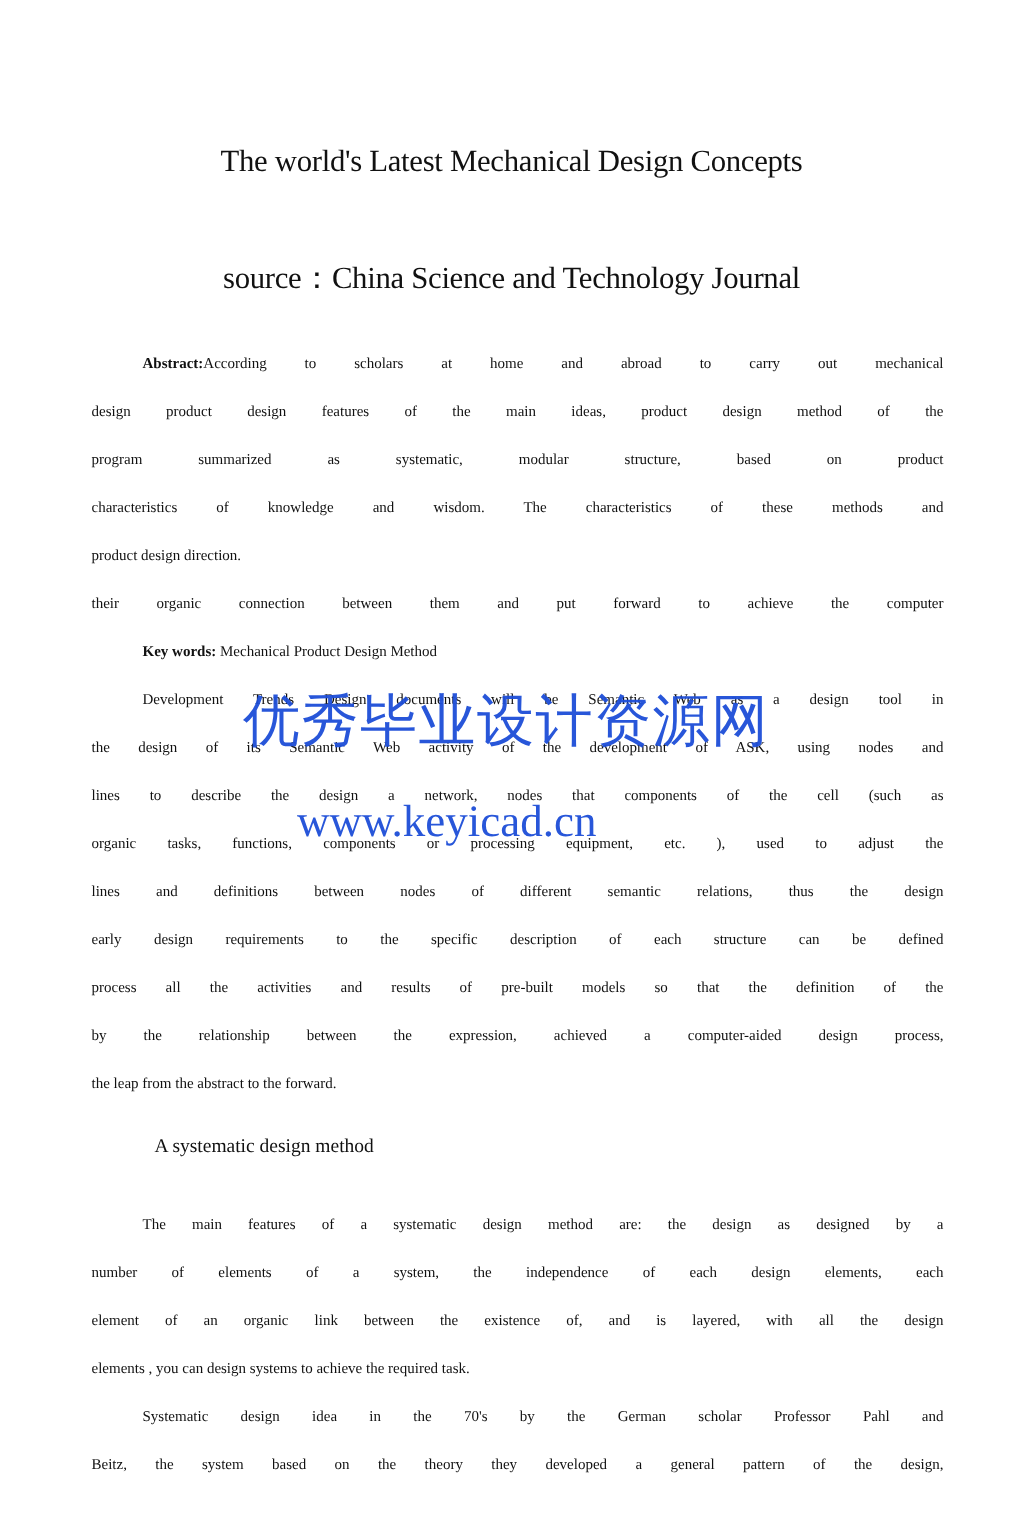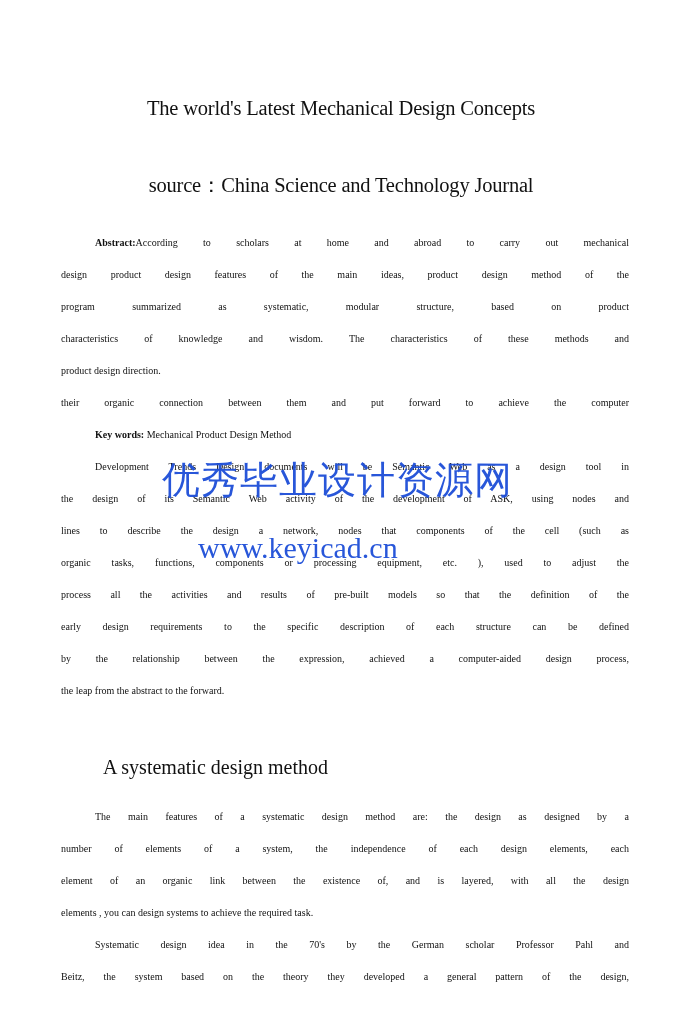--- a/index.html
+++ b/index.html
@@ -9,21 +9,21 @@
            font-size: 20.5px; letter-spacing: -0.2px; }
   .t1 { top: 97px; }
   .t2 { top: 151px; margin-top: 20px; }
   .para { position: absolute; left: 61px; width: 568px; font-size: 10px;
           line-height: 32px; text-align: justify; }
   .line { display: block; height: 32px; white-space: nowrap; text-align: justify;
           text-align-last: justify; }
   .line.last { text-align-last: left; }
   .indent { padding-left: 34px; }
   b { font-weight: bold; }
-  .heading { position: absolute; left: 103px; top: 756px; font-size: 20px; }
+  .heading { position: absolute; left: 103px; top: 756px; font-size: 13px; }
   .wm { position: absolute; color: #1d4ed8; font-family: "DejaVu Sans", sans-serif; pointer-events: none; }
   .wm1 { left: 162px; top: 458px; font-size: 38px; letter-spacing: 1px; line-height: 44px; opacity: 0.95; }
   .wm2 { left: 198px; top: 530px; font-size: 30px; font-family: Liberation Serif, serif; line-height: 36px; opacity: 0.95; }
 </style>
 </head>
 <body>
 
 <div>
   <div class="title t1">The world's Latest Mechanical Design Concepts</div>
   <div class="title t2">source：China Science and Technology Journal</div>
@@ -36,22 +36,23 @@
     <span class="line last">product design direction.</span>
     <span class="line">their organic connection between them and put forward to achieve the computer</span>
     <span class="line last indent"><b>Key words:</b><span> Mechanical Product Design Method</span></span>
   </div>
 
   <div class="para" style="top:451px;">
     <span class="line indent">Development Trends Design documents will be Semantic Web as a design tool in</span>
     <span class="line">the design of its Semantic Web activity of the development of ASK, using nodes and</span>
     <span class="line">lines to describe the design a network, nodes that components of the cell (such as</span>
     <span class="line">organic tasks, functions, components or processing equipment, etc. ), used to adjust the</span>
+    <span class="line">lines and definitions between nodes of different semantic relations, thus the design</span>
+    <span class="line">early design requirements to the specific description of each structure can be defined</span>
     <span class="line">process all the activities and results of pre-built models so that the definition of the</span>
-    <span class="line">early design requirements to the specific description of each structure can be defined</span>
     <span class="line">by the relationship between the expression, achieved a computer-aided design process,</span>
     <span class="line last">the leap from the abstract to the forward.</span>
   </div>
 
   <div class="heading">A systematic design method</div>
 
   <div class="para" style="top:801px;">
     <span class="line indent">The main features of a systematic design method are: the design as designed by a</span>
     <span class="line">number of elements of a system, the independence of each design elements, each</span>
     <span class="line">element of an organic link between the existence of, and is layered, with all the design</span>

